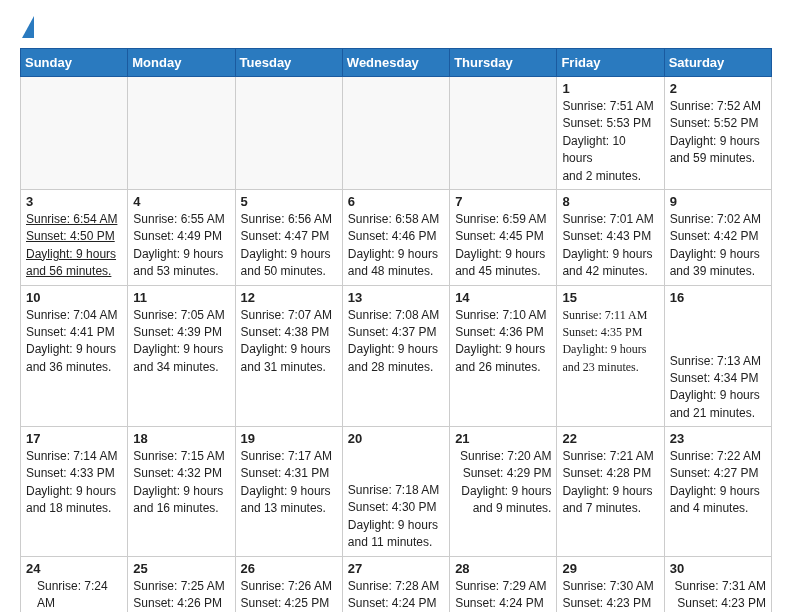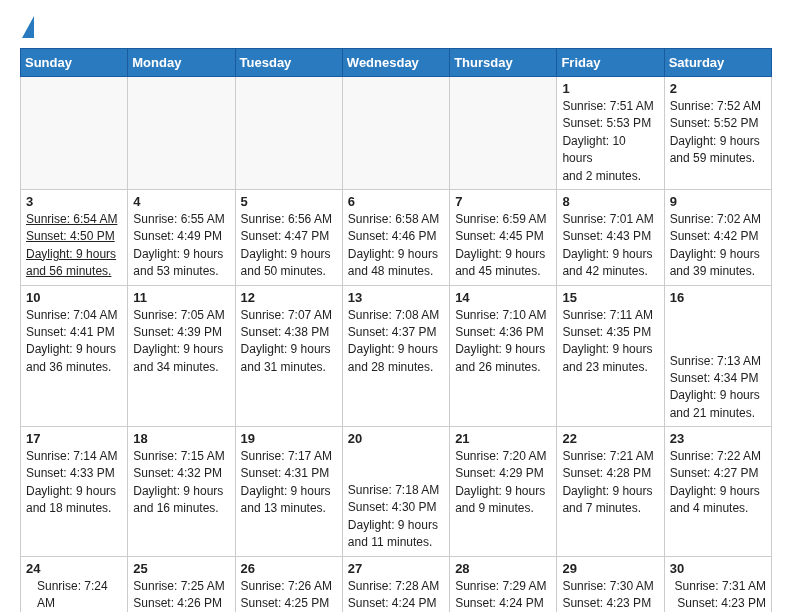--- a/index.html
+++ b/index.html
@@ -237,21 +237,21 @@
           </td>
           <td>
             <span class="day-number">14</span>
             <div class="day-info" style="white-space: pre-line;">Sunrise: 7:10 AM
 Sunset: 4:36 PM
 Daylight: 9 hours
 and 26 minutes.</div>
           </td>
           <td>
             <span class="day-number">15</span>
-            <div class="day-info" style="white-space: pre-line;">Sunrise: 7:11 AM
+            <div class="day-info" style="white-space: pre-line; font-family: Liberation Serif, serif;">Sunrise: 7:11 AM
 Sunset: 4:35 PM
 Daylight: 9 hours
 and 23 minutes.</div>
           </td>
           <td>
             <span class="day-number">16</span>
             <div class="day-info" style="white-space: pre-line; margin-top: 48px;">Sunrise: 7:13 AM
 Sunset: 4:34 PM
 Daylight: 9 hours
 and 21 minutes.</div>
@@ -281,21 +281,21 @@
           </td>
           <td>
             <span class="day-number">20</span>
             <div class="day-info" style="white-space: pre-line; margin-top: 36px;">Sunrise: 7:18 AM
 Sunset: 4:30 PM
 Daylight: 9 hours
 and 11 minutes.</div>
           </td>
           <td>
             <span class="day-number">21</span>
-            <div class="day-info" style="white-space: pre-line;">Sunrise: 7:20 AM
+            <div class="day-info" style="white-space: pre-line; text-align: right;">Sunrise: 7:20 AM
 Sunset: 4:29 PM
 Daylight: 9 hours
 and 9 minutes.</div>
           </td>
           <td>
             <span class="day-number">22</span>
             <div class="day-info" style="white-space: pre-line;">Sunrise: 7:21 AM
 Sunset: 4:28 PM
 Daylight: 9 hours
 and 7 minutes.</div>

